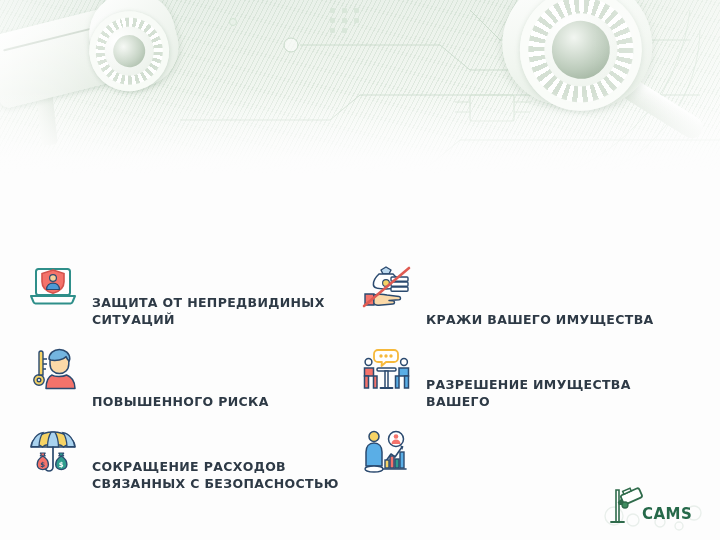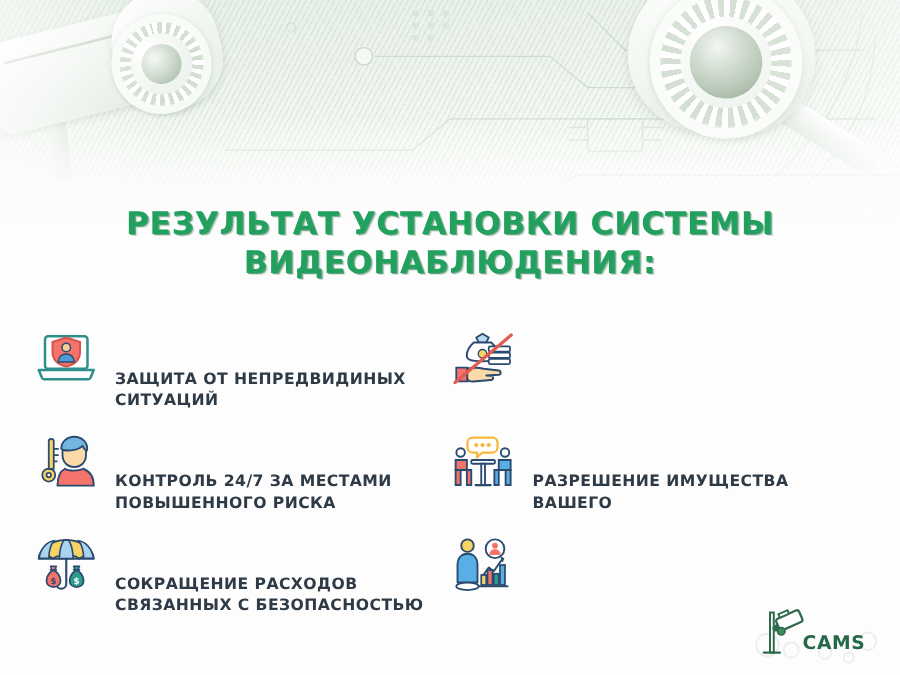--- a/index.html
+++ b/index.html
@@ -286,24 +286,20 @@
       <div class="hood2"></div>
       <div class="ring2"></div>
       <div class="leds2"></div>
       <div class="lens2"></div>
     </div>
 
     <div class="banner-fade-sides"></div>
     <div class="banner-fade"></div>
   </div>
 
-  <div class="title-block">
-    <div class="title-line">РЕЗУЛЬТАТ УСТАНОВКИ СИСТЕМЫ</div>
-    <div class="title-line">ВИДЕОНАБЛЮДЕНИЯ:</div>
-  </div>
 
   <div class="features">
 
     <div class="feature">
       <span class="icon-wrap">
         <svg width="50" height="46" viewBox="0 0 50 46">
           <rect x="8" y="4" width="34" height="26" rx="2.5" fill="#ffffff" stroke="#2f8f8a" stroke-width="2"></rect>
           <path d="M3 31 h44 l-2.5 6 a2 2 0 0 1-1.9 1.4 H7.4 A2 2 0 0 1 5.5 37 Z" fill="#ffffff" stroke="#2f8f8a" stroke-width="2" stroke-linejoin="round"></path>
           <path d="M25 5 l11 3.6 v8.1 c0 6-4.6 9.8-11 11.6 -6.4-1.8-11-5.6-11-11.6 V8.6 Z" fill="#f4736b" stroke="#d4534d" stroke-width="1.6"></path>
           <circle cx="25" cy="13" r="3.4" fill="#f7cf9a" stroke="#2b4a6f" stroke-width="1.2"></circle>
@@ -327,39 +323,40 @@
             <rect x="30" y="18" width="17" height="4.2" rx="1"></rect>
             <rect x="30" y="23" width="17" height="4.2" rx="1"></rect>
           </g>
           <path d="M4 30 h9 v11 H4 z" fill="#f4736b" stroke="#2b4a6f" stroke-width="1.4"></path>
           <path d="M13 31 c4-1 9-1 13 0 l12 1.4 c2 .3 2 3.2 0 3.4 l-10 .6 4 .4 c2 .2 2 3-.2 3.2 l-14 1.2 c-3 .2-5-.6-5-3 z" fill="#fbd9a8" stroke="#2b4a6f" stroke-width="1.5" stroke-linejoin="round"></path>
           <line x1="3" y1="42" x2="48" y2="4" stroke="#e05b52" stroke-width="2.6" stroke-linecap="round"></line>
         </svg>
       </span>
       <span class="label">
         <br>
+        <span>КРАЖИ ВАШЕГО ИМУЩЕСТВА</span>
       </span>
     </div>
 
     <div class="feature">
       <span class="icon-wrap">
         <svg width="50" height="46" viewBox="0 0 50 46">
           <g stroke="#2b4a6f" stroke-width="1.4" fill="#f6d365">
             <circle cx="11" cy="33" r="5.2"></circle>
             <path d="M11 28 V6 a2 2 0 0 1 4 0 v22 z" fill="#f6d365"></path>
             <path d="M15 12 h4 M15 17 h4 M15 22 h3"></path>
             <circle cx="11" cy="33" r="1.8" fill="#ffffff"></circle>
           </g>
           <path d="M22 14 c0-5.2 4.2-9 9.4-9 s9.4 3.8 9.4 9 v3 c0 5.8-4.2 9.6-9.4 9.6 S22 22.8 22 17 Z" fill="#fbd9a8" stroke="#2b4a6f" stroke-width="1.5"></path>
           <path d="M21 12 c0-5.5 4.6-9.6 10.4-9.6 S41.8 6.5 41.8 12 l-.6 2 c-2-1.6-3.2-4.4-3.2-4.4 -2.6 3.4-10.4 4.4-15.4 3.4 z" fill="#74b5e0" stroke="#2b4a6f" stroke-width="1.5" stroke-linejoin="round"></path>
           <path d="M24 28 c2.6 2 11 2 14.6 0 C44 30 47 34.2 47 41.5 H18 c0-7.3 2-11.5 6-13.5 z" fill="#f4736b" stroke="#2b4a6f" stroke-width="1.5" stroke-linejoin="round"></path>
         </svg>
       </span>
       <span class="label">
-        <span>КОНТРОЛЬ 24/7 ЗА МЕСТАМИ</span><br>
+        <br>
         <span>ПОВЫШЕННОГО РИСКА</span>
       </span>
     </div>
 
     <div class="feature">
       <span class="icon-wrap">
         <svg width="50" height="46" viewBox="0 0 50 46">
           <path d="M16 3 h16 a4 4 0 0 1 4 4 v4 a4 4 0 0 1-4 4 h-8 l-4.5 4 .4-4 H16 a4 4 0 0 1-4-4 V7 a4 4 0 0 1 4-4 z" fill="#ffffff" stroke="#f6b93b" stroke-width="1.8" stroke-linejoin="round"></path>
           <g fill="#f6b93b">
             <circle cx="19" cy="9" r="1.7"></circle>

